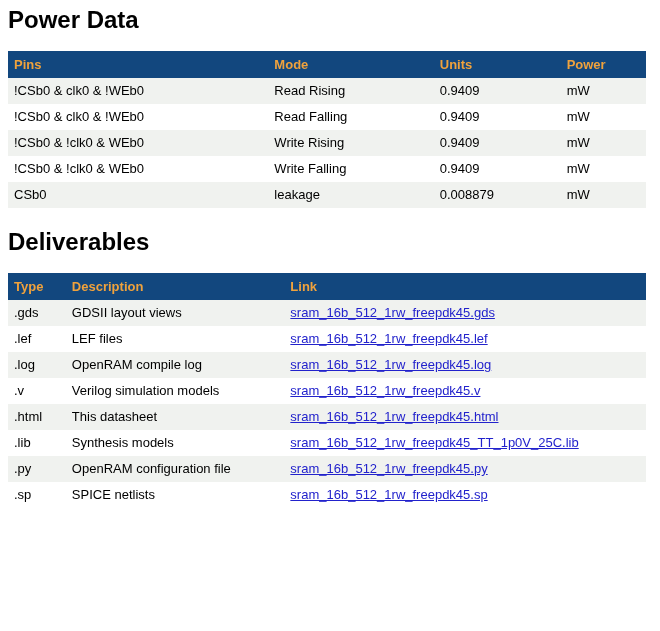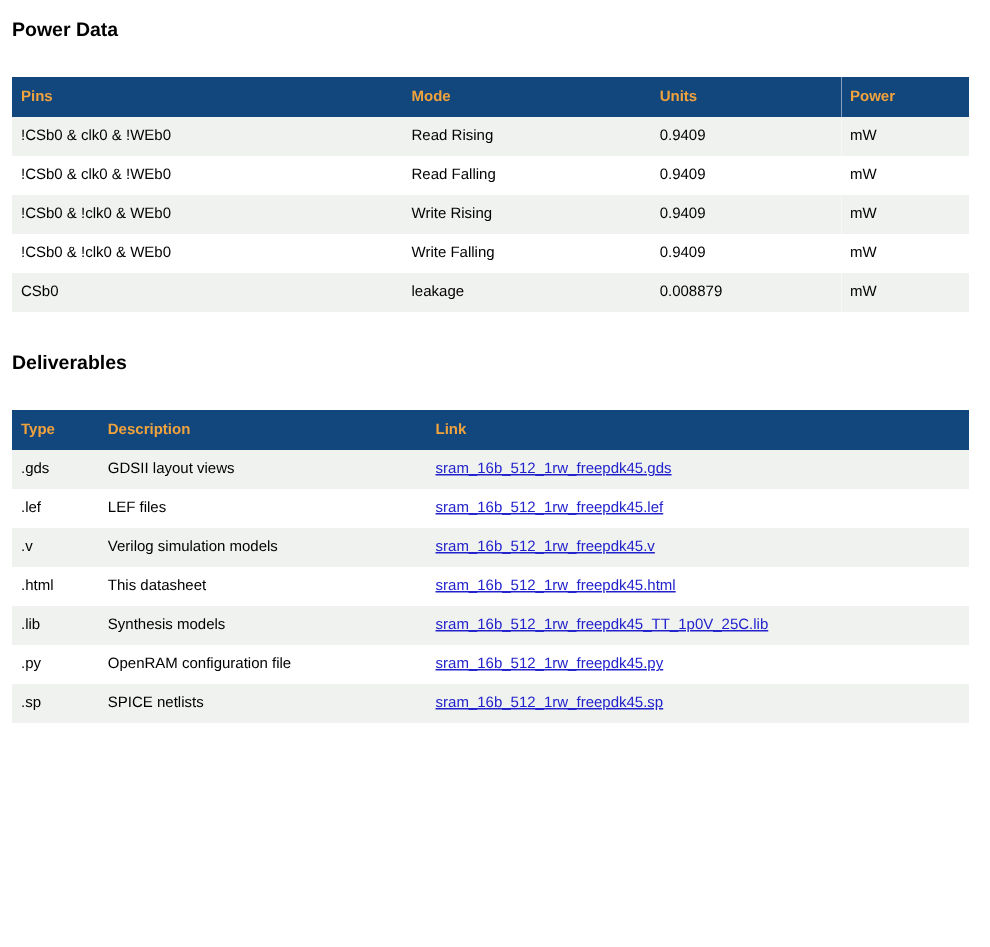--- a/index.html
+++ b/index.html
@@ -11,32 +11,32 @@
   }
   html,body{margin:0;background:#ffffff;}
   body{
     width:660px;
     box-sizing:border-box;
     padding:8px 14px 6px 8px;
     font-family:"Liberation Sans","DejaVu Sans",sans-serif;
     color:var(--text);
   }
   h2.section-heading{
-    font-size:13px;
+    font-size:24px;
     line-height:24px;
     font-weight:600;
     margin:22px 0 19px 0;
     color:var(--text);
   }
   section:first-of-type h2.section-heading{margin-top:0;}
   table{
     width:100%;
     border-collapse:collapse;
     table-layout:fixed;
-    font-size:10px;
+    font-size:13px;
   }
   th{
     background:var(--header-bg);
     color:var(--header-fg);
     text-align:left;
     font-weight:bold;
     padding:6px 6px 5px 6px;
     line-height:16px;
     white-space:nowrap;
     overflow:hidden;
@@ -130,20 +130,25 @@
           <td>.gds</td>
           <td>GDSII layout views</td>
           <td><a href="#">sram_16b_512_1rw_freepdk45.gds</a></td>
         </tr>
         <tr>
           <td>.lef</td>
           <td>LEF files</td>
           <td><a href="#">sram_16b_512_1rw_freepdk45.lef</a></td>
         </tr>
         <tr>
+          <td>.log</td>
+          <td>OpenRAM compile log</td>
+          <td><a href="#">sram_16b_512_1rw_freepdk45.log</a></td>
+        </tr>
+        <tr>
           <td>.v</td>
           <td>Verilog simulation models</td>
           <td><a href="#">sram_16b_512_1rw_freepdk45.v</a></td>
         </tr>
         <tr>
           <td>.html</td>
           <td>This datasheet</td>
           <td><a href="#">sram_16b_512_1rw_freepdk45.html</a></td>
         </tr>
         <tr>

